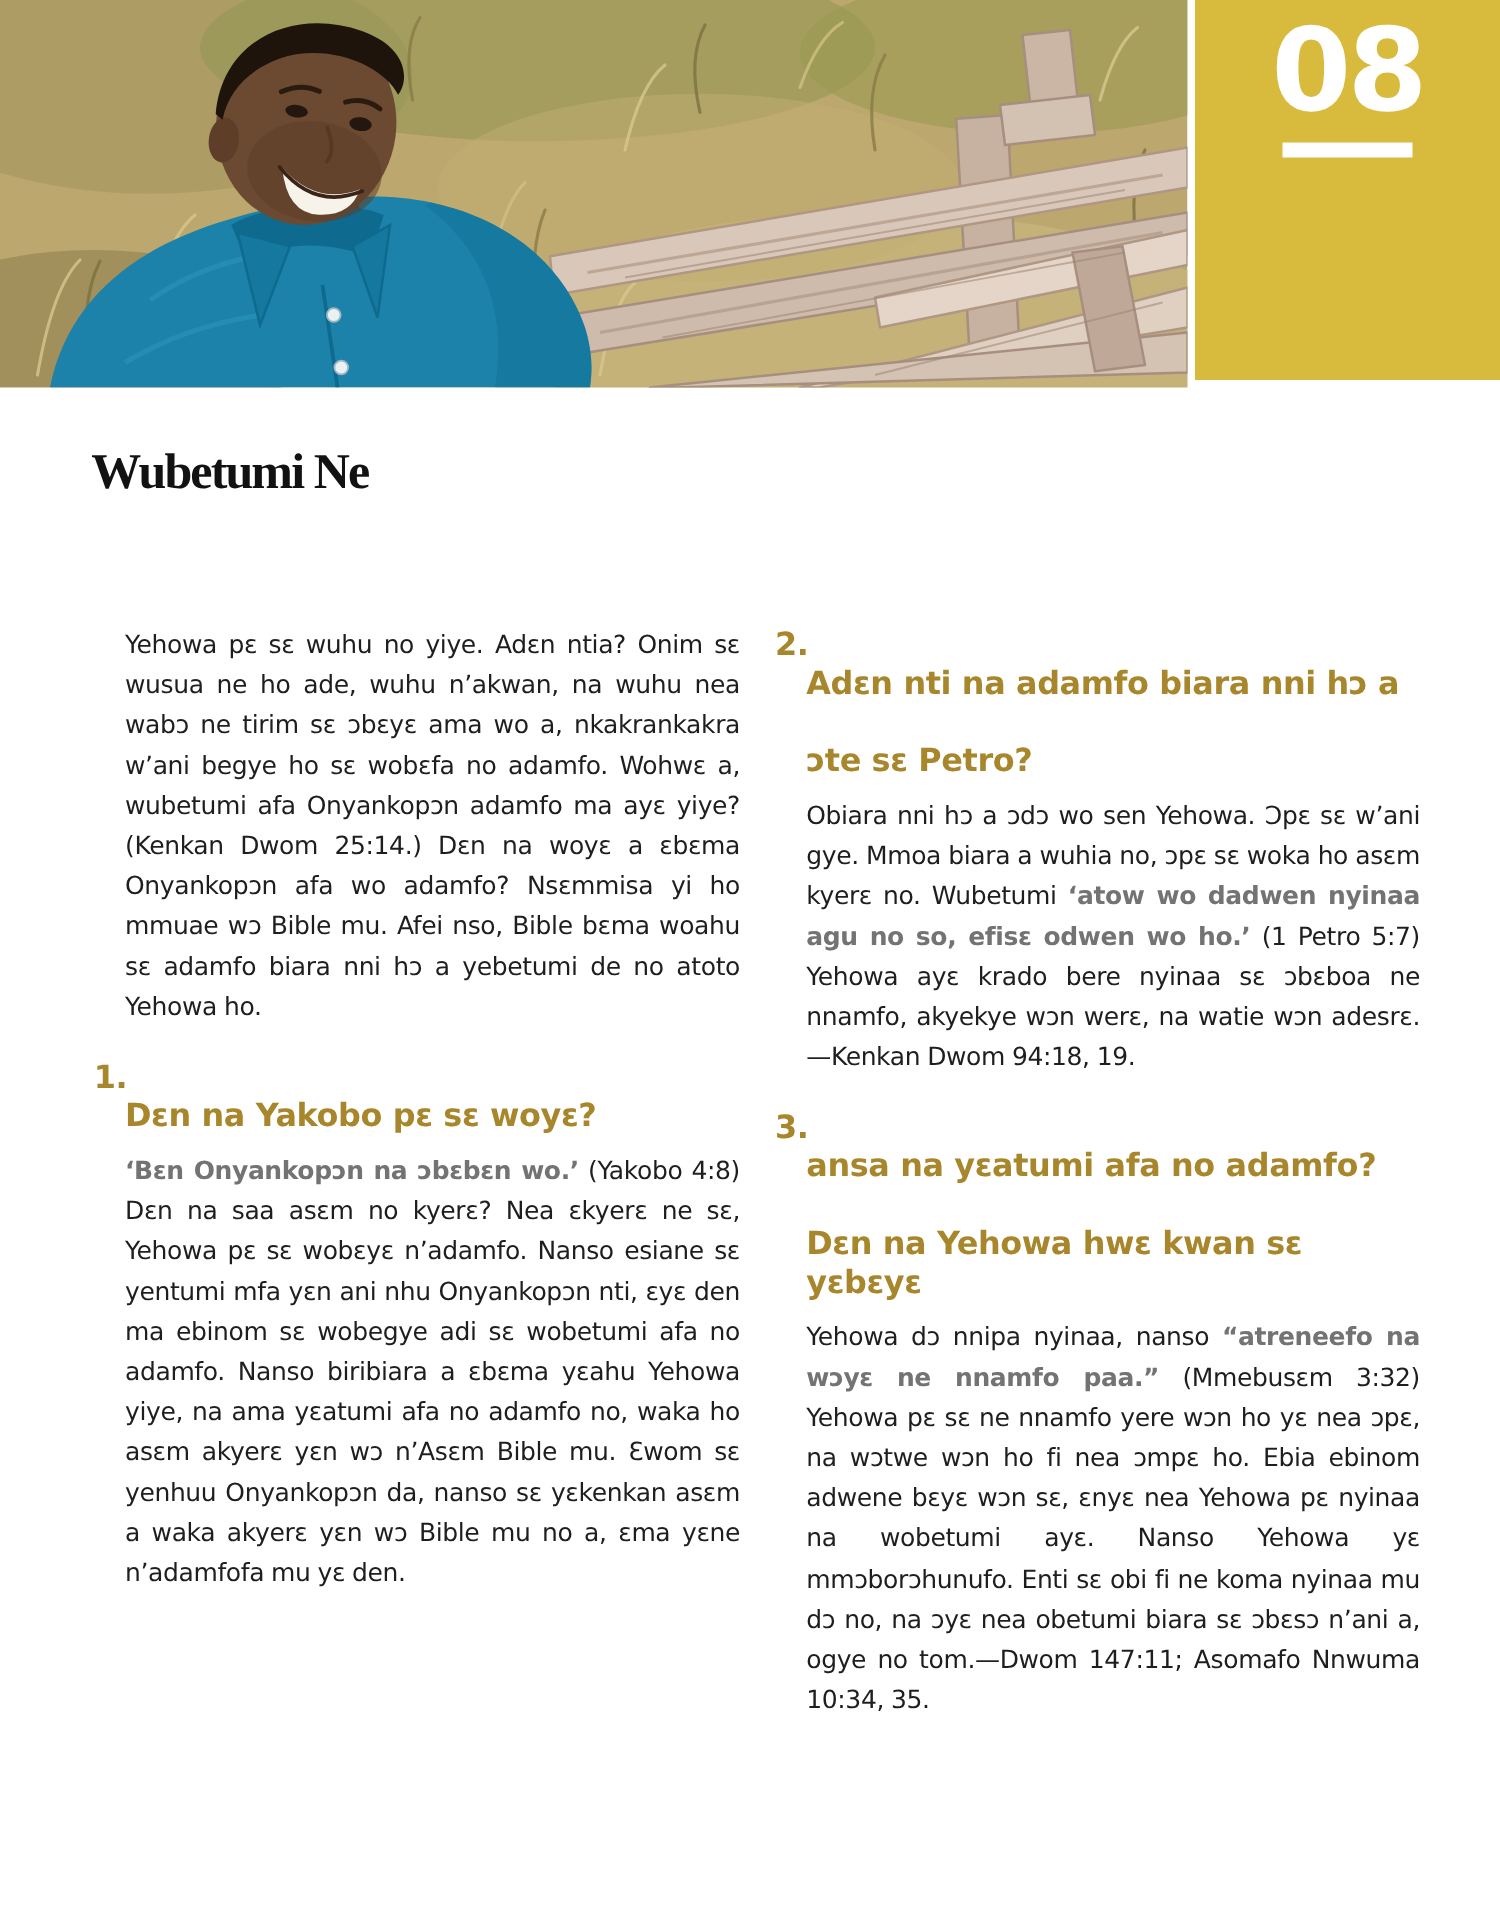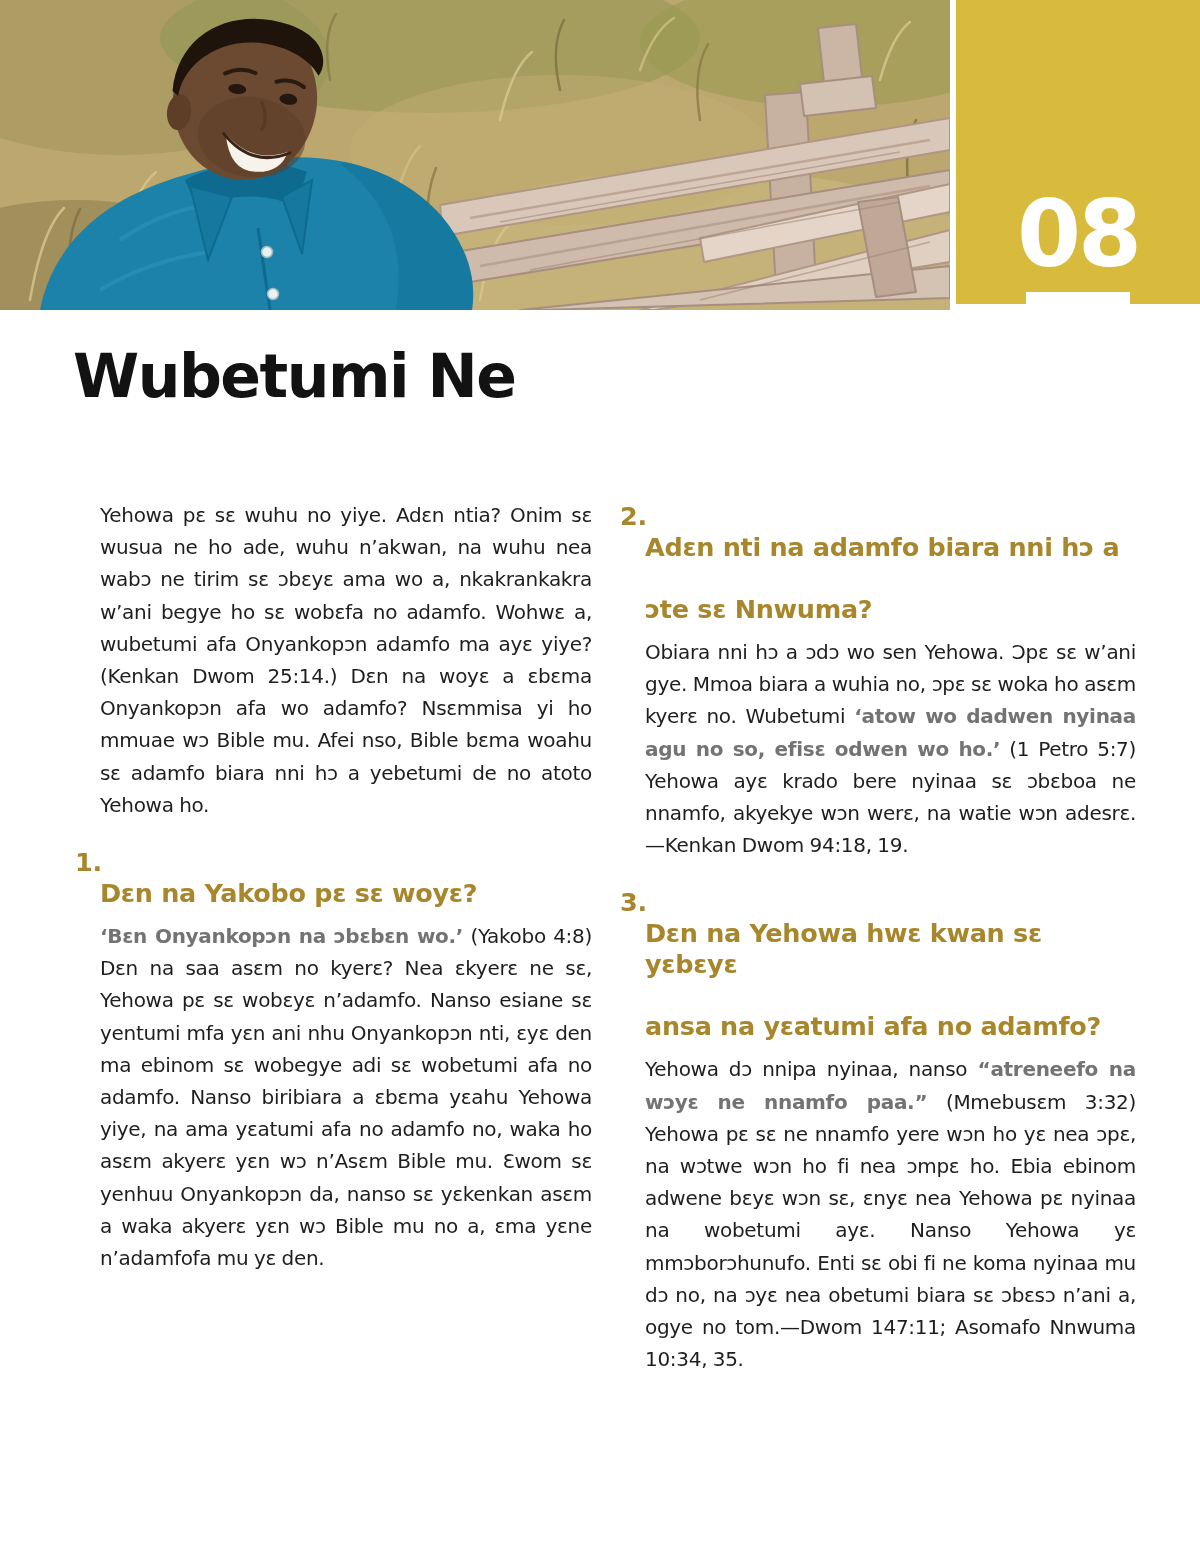--- a/index.html
+++ b/index.html
@@ -11,32 +11,33 @@
     font-family:"DejaVu Sans",sans-serif;
     margin:0 auto;
   }
   
   .photo{
     position:absolute;left:0;top:0;width:950px;height:310px;overflow:hidden;
   }
   .photo svg{display:block;width:100%;height:100%;}
   .gold-block{
     position:absolute;left:956px;top:0;width:244px;height:304px;
-    display:flex;flex-direction:column;align-items:center;justify-content:flex-end;
+    display:flex;flex-direction:column;align-items:center;justify-content:flex-start;
   }
   .chapter-number{
     color:#ffffff;font-weight:700;font-size:92px;line-height:0.85;
     letter-spacing:-3px;margin-top:18px;
   }
   .chapter-underline{width:104px;height:12px;background:#ffffff;margin-top:18px;}
   
   .page-title{
     position:absolute;left:73px;top:346px;margin:0;
-    font-size:60px;line-height:61px;font-weight:700;color:#121212;
+    font-size:40px;line-height:61px;font-weight:700;color:#121212;
     letter-spacing:-1.5px;
+    font-family:Liberation Serif, serif;
   }
   .page-title span{display:block;}
   
   .col{position:absolute;top:499px;}
   .col-left{left:75px;width:517px;}
   .col-right{left:620px;top:501px;width:516px;}
   .body-para{
     margin:0 0 0 25px;
     font-size:20px;line-height:32.2px;letter-spacing:-0.3px;word-spacing:-0.5px;
     text-align:justify;color:#1e1e1e;
@@ -157,31 +158,31 @@
       <p class="body-para"><span></span><b>‘Bɛn Onyankopɔn na ɔbɛbɛn wo.’</b><span> (Yakobo 4:8) Dɛn na saa asɛm no kyerɛ? Nea ɛkyerɛ ne sɛ, Yehowa pɛ sɛ wobɛyɛ n’adamfo. Nanso esiane sɛ yentumi mfa yɛn ani nhu Onyankopɔn nti, ɛyɛ den ma ebinom sɛ wobegye adi sɛ wobetumi afa no adamfo. Nanso biribiara a ɛbɛma yɛahu Yehowa yiye, na ama yɛatumi afa no adamfo no, waka ho asɛm akyerɛ yɛn wɔ n’Asɛm Bible mu. Ɛwom sɛ yenhuu Onyankopɔn da, nanso sɛ yɛkenkan asɛm a waka akyerɛ yɛn wɔ Bible mu no a, ɛma yɛne n’adamfofa mu yɛ den.</span></p>
     </div>
   </div>
 
   <div class="col col-right">
     <div>
       <h2 class="q-heading first" style="color:#A8862C;">
         <span class="q-num">2.</span>
         <span class="q-lines">
           <span class="q-line">Adɛn nti na adamfo biara nni hɔ a</span>
-          <span class="q-line">ɔte sɛ Nnwuma?</span>
+          <span class="q-line">ɔte sɛ Petro?</span>
         </span>
       </h2>
       <p class="body-para"><span>Obiara nni hɔ a ɔdɔ wo sen Yehowa. Ɔpɛ sɛ w’ani gye. Mmoa biara a wuhia no, ɔpɛ sɛ woka ho asɛm kyerɛ no. Wubetumi </span><b>‘atow wo dadwen nyinaa agu no so, efisɛ odwen wo ho.’</b><span> (1 Petro 5:7) Yehowa ayɛ krado bere nyinaa sɛ ɔbɛboa ne nnamfo, akyekye wɔn werɛ, na watie wɔn adesrɛ.—Kenkan Dwom 94:18, 19.</span></p>
     </div>
 
     <div>
       <h2 class="q-heading" style="color:#A8862C;">
         <span class="q-num">3.</span>
         <span class="q-lines">
+          <span class="q-line">ansa na yɛatumi afa no adamfo?</span>
           <span class="q-line">Dɛn na Yehowa hwɛ kwan sɛ yɛbɛyɛ</span>
-          <span class="q-line">ansa na yɛatumi afa no adamfo?</span>
         </span>
       </h2>
       <p class="body-para"><span>Yehowa dɔ nnipa nyinaa, nanso </span><b>“atreneefo na wɔyɛ ne nnamfo paa.”</b><span> (Mmebusɛm 3:32) Yehowa pɛ sɛ ne nnamfo yere wɔn ho yɛ nea ɔpɛ, na wɔtwe wɔn ho fi nea ɔmpɛ ho. Ebia ebinom adwene bɛyɛ wɔn sɛ, ɛnyɛ nea Yehowa pɛ nyinaa na wobetumi ayɛ. Nanso Yehowa yɛ mmɔborɔhunufo. Enti sɛ obi fi ne koma nyinaa mu dɔ no, na ɔyɛ nea obetumi biara sɛ ɔbɛsɔ n’ani a, ogye no tom.—Dwom 147:11; Asomafo Nnwuma 10:34, 35.</span></p>
     </div>
   </div>
 
 </div>
 
 </body></html>

